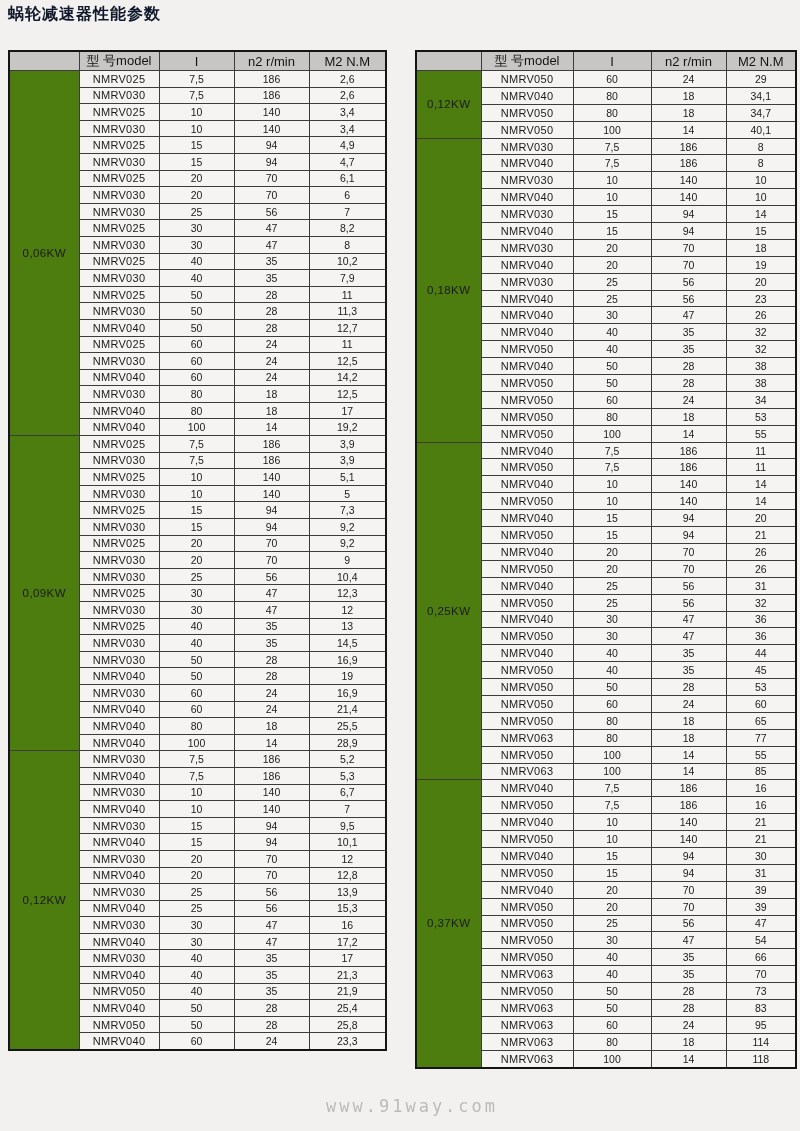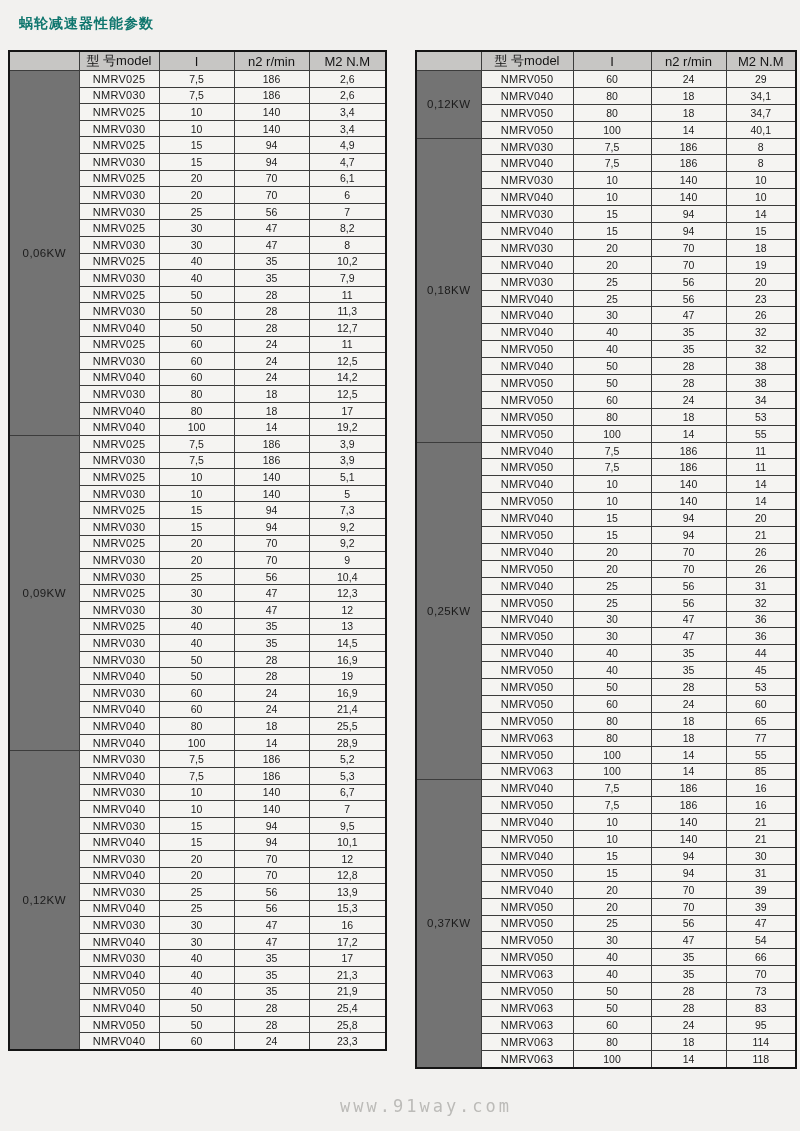--- a/index.html
+++ b/index.html
@@ -3,44 +3,44 @@
 <meta charset="utf-8">
 <style>
   html,body{margin:0;padding:0;}
   body{
     width:800px;height:1131px;position:relative;
     background:#f2f1ef;
     font-family:"Liberation Sans","DejaVu Sans",sans-serif;
     overflow:hidden;
   }
   .page-title{
-    position:absolute;left:8px;top:4px;margin:11px;
-    font-size:14px;font-weight:bold;color:#0f766e;letter-spacing:1px;
+    position:absolute;left:8px;top:4px;margin:0;
+    font-size:16px;font-weight:bold;color:#0f172a;letter-spacing:1px;
   }
   table.ptable{
     position:absolute;border-collapse:collapse;table-layout:fixed;
     background:#f5f4f2;border:2px solid #151515;
   }
   #left-table{left:8px;top:50px;width:377px;}
   #right-table{left:415px;top:50px;width:380px;}
   .ptable th,.ptable td{
     border:1px solid #3c3c3c;text-align:center;vertical-align:middle;
     padding:0;color:#1b1b1b;overflow:hidden;white-space:nowrap;
   }
   .ptable th{
     background:#c7c6c4;font-size:13px;font-weight:normal;height:17px;
     color:#141414;
   }
   #left-table td{height:15.6px;}
   #right-table td{height:15.9px;}
   .num-cell{font-size:10.5px;}
   .model-cell{font-size:11px;letter-spacing:0.3px;}
-  .power-label{font-size:11.5px;letter-spacing:0.4px;background:#737373;}
+  .power-label{font-size:11.5px;letter-spacing:0.4px;background:#4d7c0f;}
   .watermark{
-    position:absolute;left:340px;top:1096px;
+    position:absolute;left:326px;top:1096px;
     font-family:"DejaVu Sans Mono","Liberation Mono",monospace;
     font-size:17px;color:#bcbbb8;letter-spacing:3px;
   }
 </style>
 </head>
 <body>
 
 <h1 class="page-title">蜗轮减速器性能参数</h1>
 
 <table class="ptable" id="left-table">

